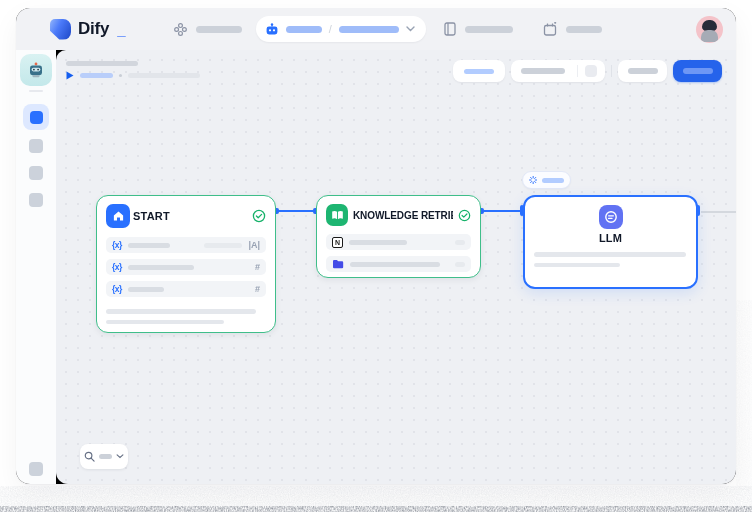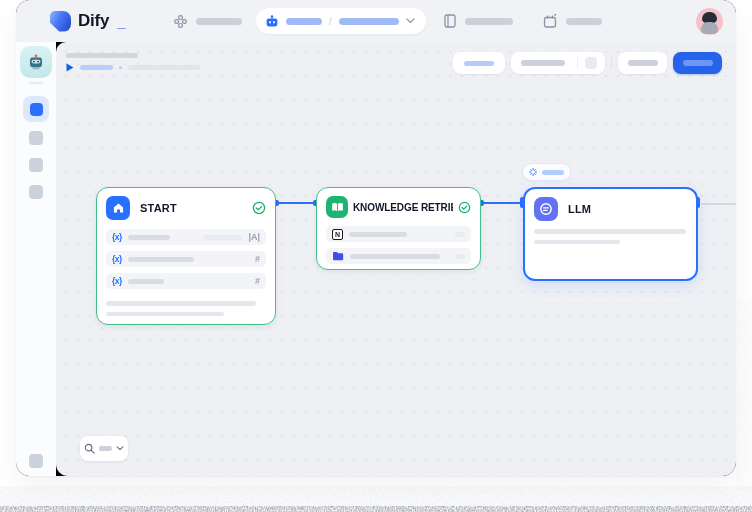--- a/index.html
+++ b/index.html
@@ -1,21 +1,21 @@
 <!DOCTYPE html>
 <html><head>
 <meta charset="utf-8">
 <style>
   * { margin:0; padding:0; box-sizing:border-box; }
   html,body { width:752px; height:512px; overflow:hidden; background:#fff;
     font-family:"Liberation Sans", sans-serif; }
   .page { position:relative; width:752px; height:512px; background:#ffffff; }
 
   
-  .window { position:absolute; left:16px; top:0; width:720px; height:476px;
+  .window { position:absolute; left:16px; top:8px; width:720px; height:476px;
     background:#000000; border-radius:14px; overflow:hidden;
     box-shadow:0 1px 2px rgba(16,24,40,.05), 0 10px 28px rgba(16,24,40,.05); }
 
   
   .hdr { position:relative; height:42px; background:#f1f2f5; display:flex; align-items:center;
     padding-left:34px; }
   .logo { display:flex; align-items:center; gap:7px; }
   .logo-mark { width:21px; height:21px;
     background:linear-gradient(118deg,#93b6fb 0%,#4b7af9 40%,#1c46c6 100%);
     border-radius:5px 8px 8px 5px;
@@ -78,21 +78,21 @@
   .edge { position:absolute; height:2px; background:#2970ff; }
   .edge-gray { position:absolute; height:2px; background:#d4d8de; }
   .nub { position:absolute; width:6px; height:6px; border-radius:2px; background:#2970ff; }
   .handle { position:absolute; width:4px; height:11px; border-radius:2px; background:#2970ff; }
 
   
   .node { position:absolute; background:#fff; border-radius:12px; padding:8px 9px;
     box-shadow:0 2px 6px rgba(16,24,40,.07); }
   .node-green { border:1.5px solid #3fbe8a; }
   .node-blue  { border:2px solid #2970ff; box-shadow:0 4px 14px rgba(41,112,255,.15); }
-  .node-hd { display:flex; align-items:center; gap:10px; margin-bottom:9px; }
+  .node-hd { display:flex; align-items:center; gap:3px; margin-bottom:9px; }
   .node-ic { width:24px; height:24px; border-radius:7px; display:flex; align-items:center;
     justify-content:center; flex:0 0 auto; }
   .ic-blue{background:#2970ff;} .ic-green{background:#1db571;} .ic-indigo{background:#6172f3; border-radius:8px;}
   .node-title { font-size:11px; font-weight:700; color:#101828; letter-spacing:.2px; flex:1;
     white-space:nowrap; overflow:hidden; }
   .t-kr { font-size:10px; letter-spacing:-.1px; }
   .vrow { height:16px; border-radius:5px; background:#f2f4f7; display:flex; align-items:center;
     padding:0 6px; gap:6px; margin-bottom:6px; }
   .var-glyph { font-size:8.5px; font-weight:700; color:#2970ff; letter-spacing:-.5px; }
   .type-glyph { font-size:9px; font-weight:700; color:#98a2b3; margin-left:auto; }
@@ -314,21 +314,21 @@
               <line x1="2.3" y1="2.3" x2="3.9" y2="3.9"></line>
               <line x1="8.1" y1="8.1" x2="9.7" y2="9.7"></line>
               <line x1="2.3" y1="9.7" x2="3.9" y2="8.1"></line>
               <line x1="8.1" y1="3.9" x2="9.7" y2="2.3"></line>
             </g>
           </svg>
           <span class="skel-b" style="width:26px; background:#b2ccff"></span>
         </div>
 
         <div class="node node-blue" style="left:467px; top:145px; width:175px; height:94px;">
-          <div class="node-hd" style="margin-bottom:8px;">
+          <div class="node-hd" style="margin-bottom:8px;flex-direction:column;">
             <div class="node-ic ic-indigo">
               <svg width="14" height="14" viewBox="0 0 14 14">
                 <circle cx="7" cy="7" r="5.2" fill="none" stroke="#fff" stroke-width="1.4"></circle>
                 <line x1="4.6" y1="5.8" x2="9.4" y2="5.8" stroke="#fff" stroke-width="1.3" stroke-linecap="round"></line>
                 <line x1="4.6" y1="8.4" x2="8" y2="8.4" stroke="#fff" stroke-width="1.3" stroke-linecap="round"></line>
               </svg>
             </div>
             <span class="node-title">LLM</span>
           </div>
           <div class="line-skel" style="width:152px"></div>

